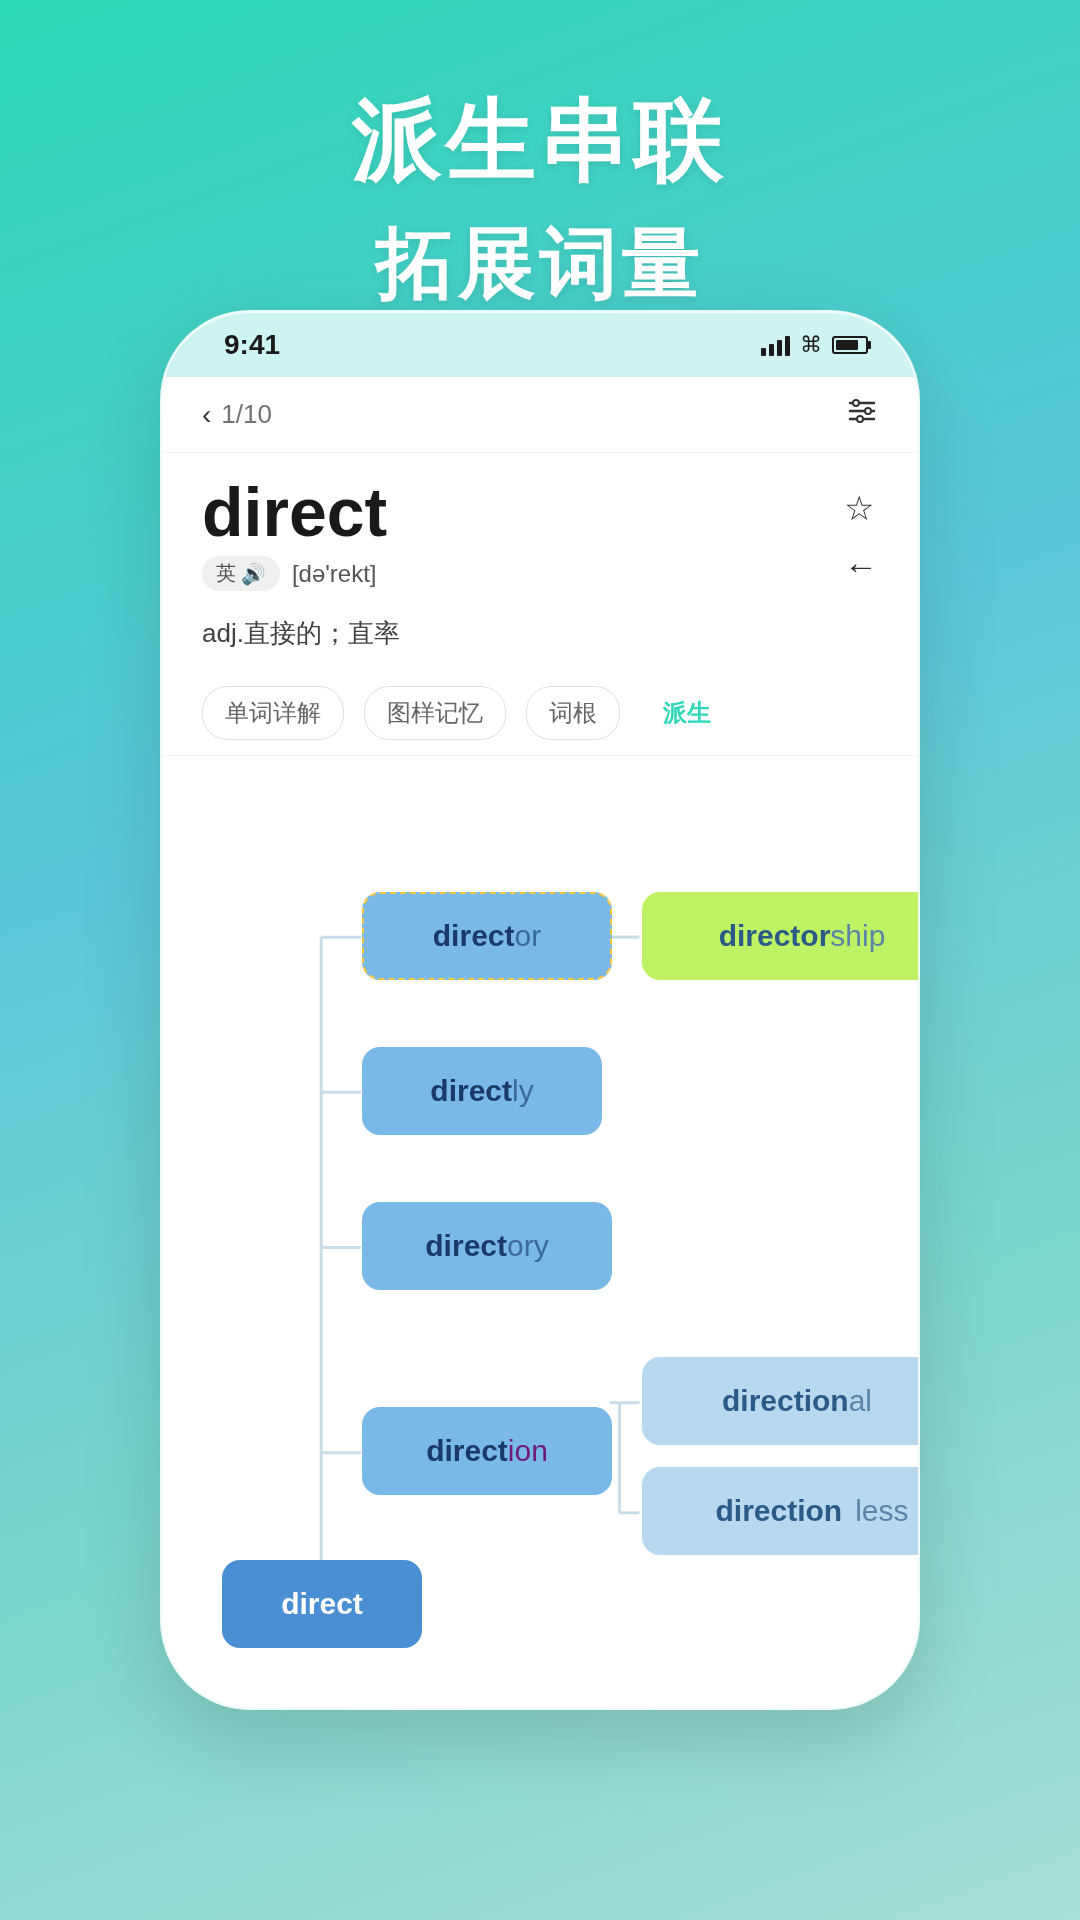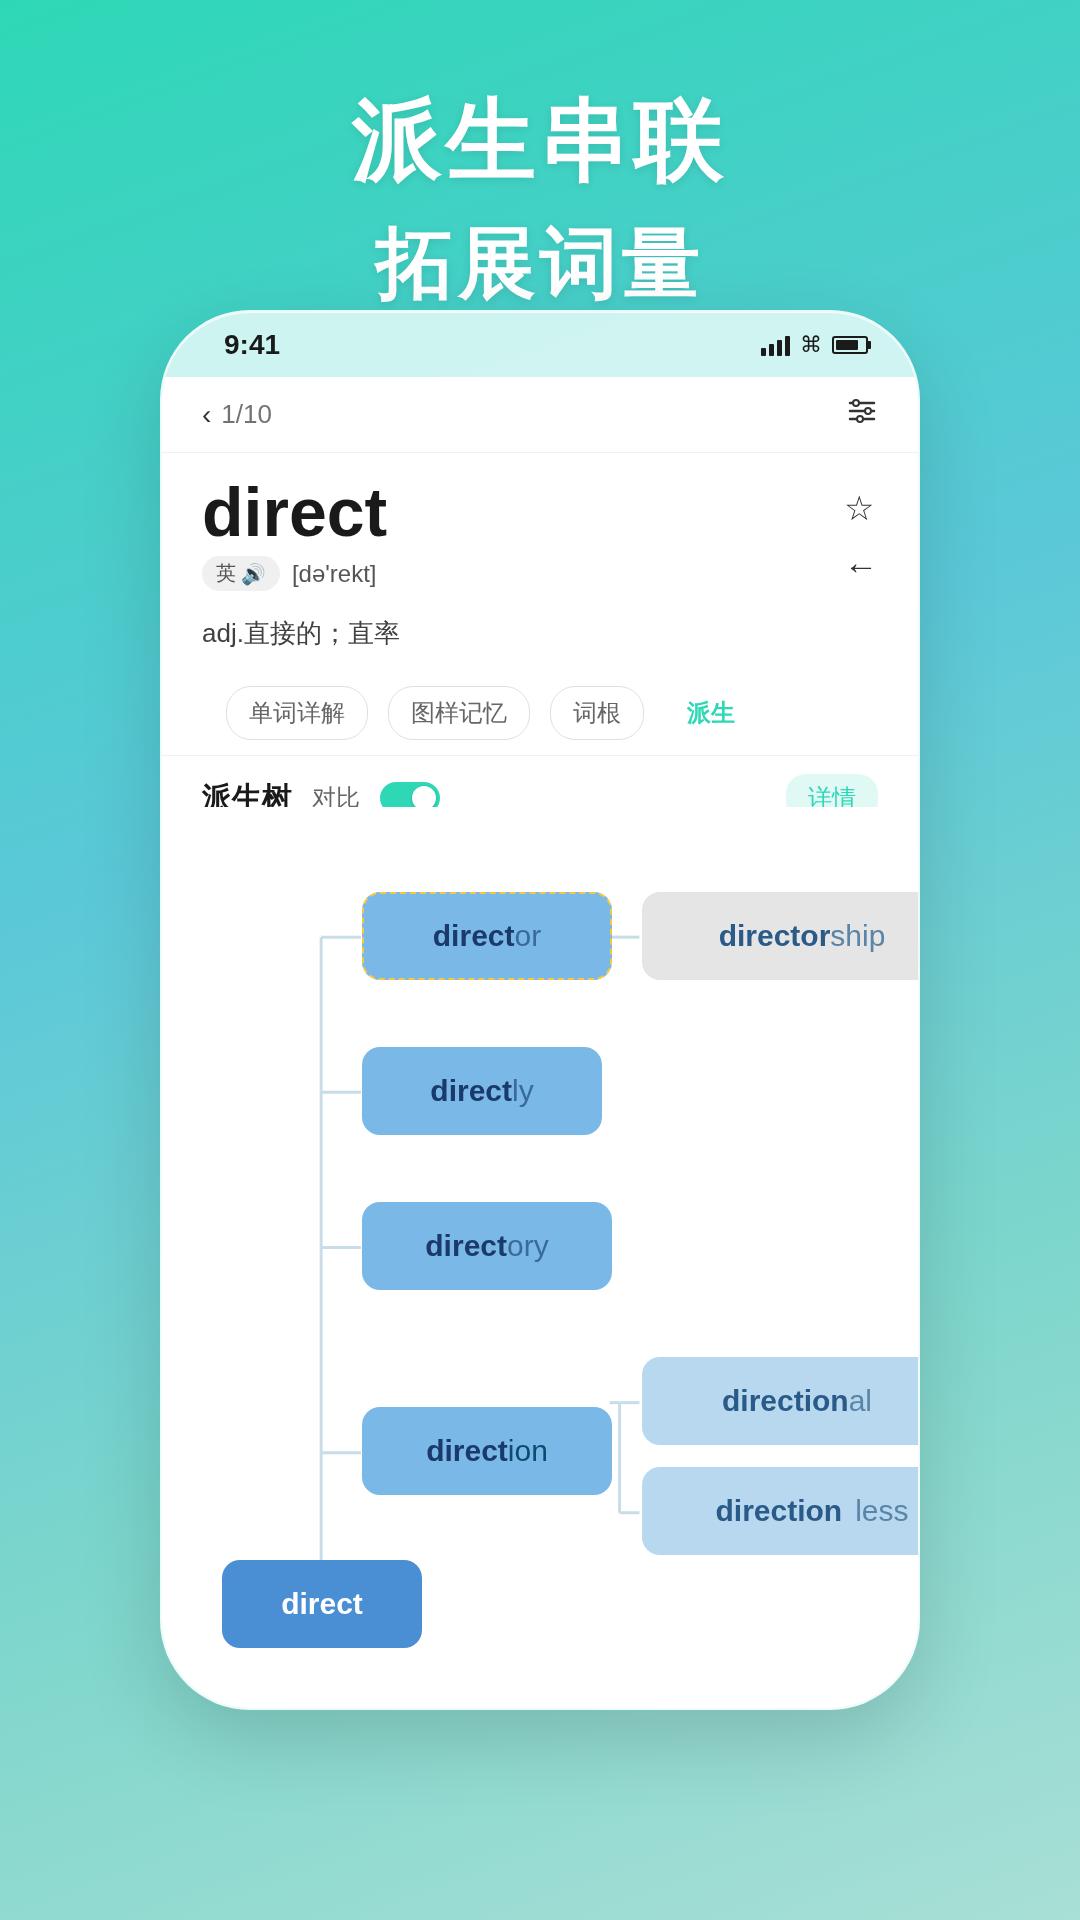--- a/index.html
+++ b/index.html
@@ -232,21 +232,21 @@
     .definition {
       padding: 10px 40px 20px;
       font-size: 26px;
       color: #404040;
     }
 
     
     .tabs {
       display: flex;
       gap: 20px;
-      padding: 15px 64px;
+      padding: 15px 40px;
       border-bottom: 1px solid #f0f0f0;
     }
 
     .tab {
       padding: 10px 22px;
       border-radius: 25px;
       font-size: 24px;
       border: 1px solid #e0e0e0;
       color: #666;
       background: white;
@@ -365,21 +365,21 @@
       background: #7ab8e8;
       color: #1a5a8a;
       width: 250px;
       height: 88px;
       top: 85px;
       left: 200px;
       border: 2.5px dashed #f5c842;
     }
 
     .node-directorship {
-      background: #e5e5e5;
+      background: #bef264;
       color: #2a6090;
       width: 320px;
       height: 88px;
       top: 85px;
       left: 480px;
     }
 
     .node-directly {
       background: #7ab8e8;
       color: #1a5a8a;
@@ -534,28 +534,20 @@
 
       <div class="definition">adj.直接的；直率</div>
 
       <div class="tabs">
         <div class="tab">单词详解</div>
         <div class="tab">图样记忆</div>
         <div class="tab">词根</div>
         <div class="tab active">派生</div>
       </div>
 
-      <div class="tree-header">
-        <div class="tree-header-left">
-          <span class="tree-title">派生树</span>
-          <span class="compare-label">对比</span>
-          <div class="toggle-switch"></div>
-        </div>
-        <div class="detail-btn">详情</div>
-      </div>
 
       <div class="tree-area">
         <div class="tree-container">
 
           <svg class="tree-svg" viewBox="0 0 760 900" preserveAspectRatio="none">
 
             <line x1="160" y1="790" x2="160" y2="130" stroke="#c8dde8" stroke-width="3"></line>
 
             <line x1="160" y1="130" x2="200" y2="130" stroke="#c8dde8" stroke-width="3"></line>
 
@@ -588,21 +580,21 @@
               <span class="node-light" style="color:#3a6a9a;">ly</span>
           </div>
 
           <div class="word-node node-directory">
             <span class="node-bold" style="color:#1a3a6a;">direct</span>
               <span class="node-light" style="color:#3a6a9a;">ory</span>
           </div>
 
           <div class="word-node node-direction">
             <span class="node-bold" style="color:#1a3a6a;">direct</span>
-              <span class="node-light" style="color:#0c4a6e;">ion</span>
+              <span class="node-light" style="color:#701a75;">ion</span>
           </div>
 
           <div class="word-node node-directional">
             <span class="node-bold node-light-bg" style="color:#2a5a88;">direction</span>
               <span class="node-light node-light-bg" style="color:#5a85a8;">al</span>
           </div>
 
           <div class="word-node node-directionless">
             <span class="node-bold node-light-bg" style="color:#2a5a88;">direction</span>
               <span class="node-light node-light-bg" style="color:#5a85a8;margin-left:13px;">less</span>

